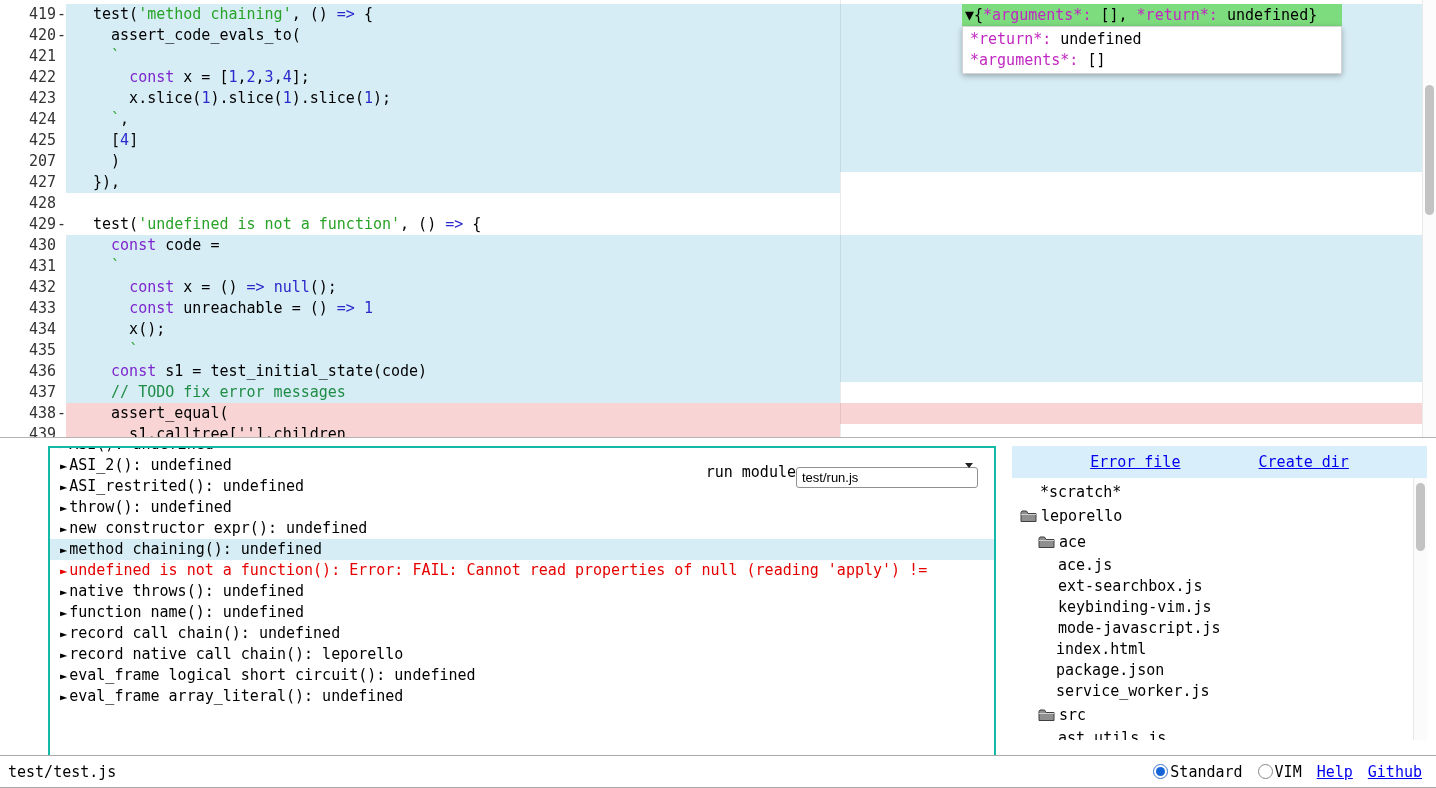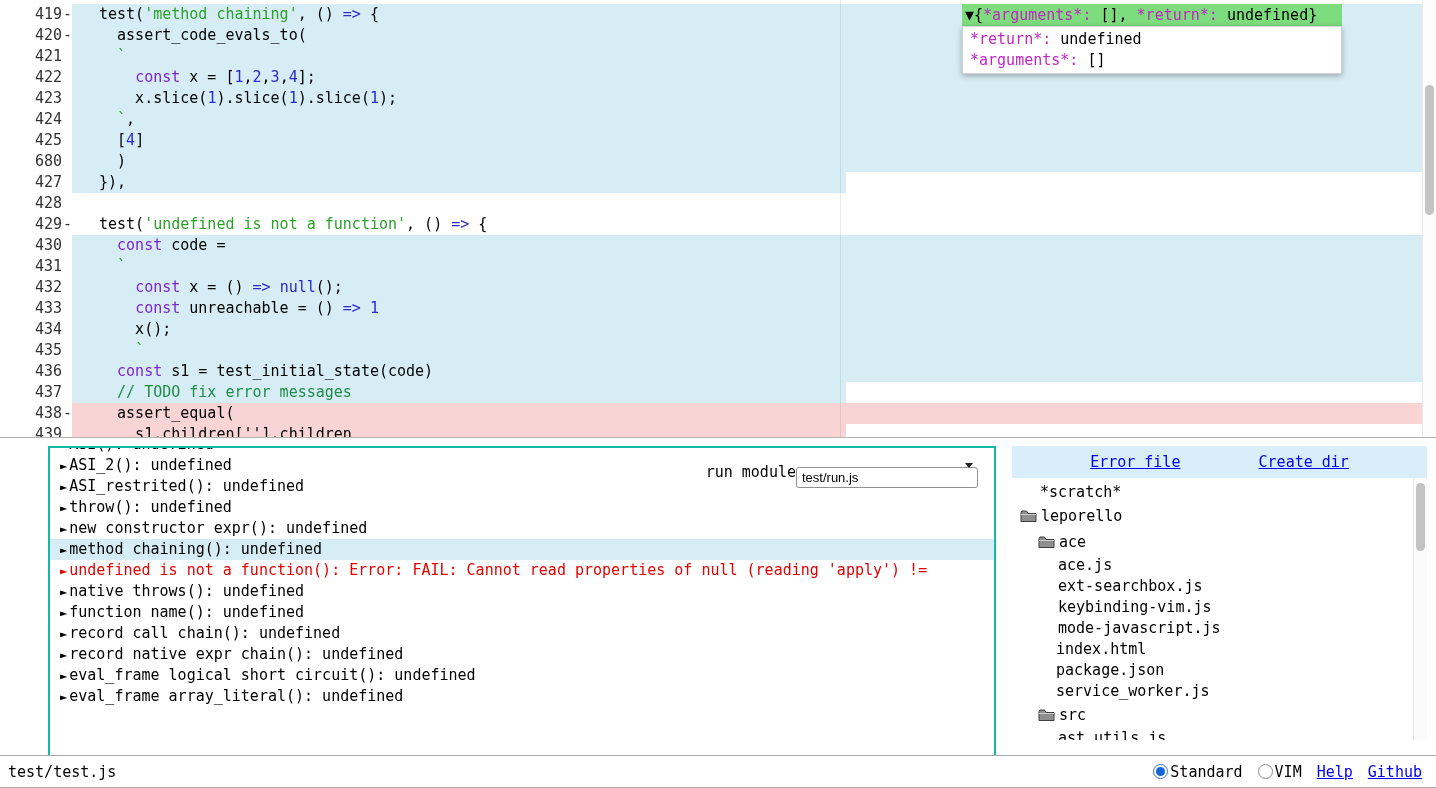--- a/index.html
+++ b/index.html
@@ -3,21 +3,21 @@
 <meta charset="utf-8">
 <style>
   *{margin:0;padding:0;box-sizing:border-box;}
   html,body{background:#fff;}
   .screen{position:relative;width:1436px;height:788px;background:#fff;overflow:hidden;
           font-family:"DejaVu Sans Mono","Liberation Mono",monospace;font-size:15px;color:#000;}
 
   
   .editor{position:absolute;top:0;left:0;width:1436px;height:438px;border-bottom:1px solid #b3b3b3;
           overflow:hidden;background:#fff;}
-  .ed-lines{position:absolute;top:4px;left:6px;width:1422px;}
+  .ed-lines{position:absolute;top:4px;left:0;width:1422px;}
   .ed-row{display:flex;height:21px;line-height:21px;white-space:pre;}
   .gutter{width:66px;flex:none;color:#333;position:relative;}
   .gutter .num{display:block;width:56px;text-align:right;}
   .gutter .fold{position:absolute;left:57px;top:0;color:#333;}
   .code{flex:1;padding-left:27px;}
   .hl-blue-full{background:var(--hl_blue,#d7edf6);}
   .hl-blue-left{background:linear-gradient(to right,var(--hl_blue,#d7edf6) 0 774px,transparent 774px);}
   .hl-pink-full{background:var(--hl_pink,#f8d4d4);}
   .hl-pink-left{background:linear-gradient(to right,var(--hl_pink,#f8d4d4) 0 774px,transparent 774px);}
   .tk-p{color:#000;}
@@ -82,34 +82,34 @@
 
   <div class="editor">
     <div class="ed-lines">
         <div class="ed-row"><div class="gutter"><span class="num">419</span><span class="fold">-</span></div><div class="code hl-blue-full"><span class="tk-p">test(</span><span class="tk-str">'method chaining'</span><span class="tk-p">, () </span><span class="tk-num">=&gt;</span><span class="tk-p"> {</span></div></div>
         <div class="ed-row"><div class="gutter"><span class="num">420</span><span class="fold">-</span></div><div class="code hl-blue-full"><span class="tk-p">  assert_code_evals_to(</span></div></div>
         <div class="ed-row"><div class="gutter"><span class="num">421</span></div><div class="code hl-blue-full"><span class="tk-p">  </span><span class="tk-str">`</span></div></div>
         <div class="ed-row"><div class="gutter"><span class="num">422</span></div><div class="code hl-blue-full"><span class="tk-p">    </span><span class="tk-kw">const</span><span class="tk-p"> x = [</span><span class="tk-num">1</span><span class="tk-p">,</span><span class="tk-num">2</span><span class="tk-p">,</span><span class="tk-num">3</span><span class="tk-p">,</span><span class="tk-num">4</span><span class="tk-p">];</span></div></div>
         <div class="ed-row"><div class="gutter"><span class="num">423</span></div><div class="code hl-blue-full"><span class="tk-p">    x.slice(</span><span class="tk-num">1</span><span class="tk-p">).slice(</span><span class="tk-num">1</span><span class="tk-p">).slice(</span><span class="tk-num">1</span><span class="tk-p">);</span></div></div>
         <div class="ed-row"><div class="gutter"><span class="num">424</span></div><div class="code hl-blue-full"><span class="tk-p">  </span><span class="tk-str">`</span><span class="tk-p">,</span></div></div>
         <div class="ed-row"><div class="gutter"><span class="num">425</span></div><div class="code hl-blue-full"><span class="tk-p">  [</span><span class="tk-num">4</span><span class="tk-p">]</span></div></div>
-        <div class="ed-row"><div class="gutter"><span class="num">680</span></div><div class="code hl-blue-full"><span class="tk-p">  )</span></div></div>
+        <div class="ed-row"><div class="gutter"><span class="num">207</span></div><div class="code hl-blue-full"><span class="tk-p">  )</span></div></div>
         <div class="ed-row"><div class="gutter"><span class="num">427</span></div><div class="code hl-blue-left"><span class="tk-p">}),</span></div></div>
         <div class="ed-row"><div class="gutter"><span class="num">428</span></div><div class="code"></div></div>
         <div class="ed-row"><div class="gutter"><span class="num">429</span><span class="fold">-</span></div><div class="code"><span class="tk-p">test(</span><span class="tk-str">'undefined is not a function'</span><span class="tk-p">, () </span><span class="tk-num">=&gt;</span><span class="tk-p"> {</span></div></div>
         <div class="ed-row"><div class="gutter"><span class="num">430</span></div><div class="code hl-blue-full"><span class="tk-p">  </span><span class="tk-kw">const</span><span class="tk-p"> code =</span></div></div>
         <div class="ed-row"><div class="gutter"><span class="num">431</span></div><div class="code hl-blue-full"><span class="tk-p">  </span><span class="tk-str">`</span></div></div>
         <div class="ed-row"><div class="gutter"><span class="num">432</span></div><div class="code hl-blue-full"><span class="tk-p">    </span><span class="tk-kw">const</span><span class="tk-p"> x = () </span><span class="tk-num">=&gt;</span><span class="tk-p"> </span><span class="tk-num">null</span><span class="tk-p">();</span></div></div>
         <div class="ed-row"><div class="gutter"><span class="num">433</span></div><div class="code hl-blue-full"><span class="tk-p">    </span><span class="tk-kw">const</span><span class="tk-p"> unreachable = () </span><span class="tk-num">=&gt;</span><span class="tk-p"> </span><span class="tk-num">1</span></div></div>
         <div class="ed-row"><div class="gutter"><span class="num">434</span></div><div class="code hl-blue-full"><span class="tk-p">    x();</span></div></div>
         <div class="ed-row"><div class="gutter"><span class="num">435</span></div><div class="code hl-blue-full"><span class="tk-p">    </span><span class="tk-str">`</span></div></div>
         <div class="ed-row"><div class="gutter"><span class="num">436</span></div><div class="code hl-blue-full"><span class="tk-p">  </span><span class="tk-kw">const</span><span class="tk-p"> s1 = test_initial_state(code)</span></div></div>
         <div class="ed-row"><div class="gutter"><span class="num">437</span></div><div class="code hl-blue-left"><span class="tk-p">  </span><span class="tk-cmt">// TODO fix error messages</span></div></div>
         <div class="ed-row"><div class="gutter"><span class="num">438</span><span class="fold">-</span></div><div class="code hl-pink-full"><span class="tk-p">  assert_equal(</span></div></div>
-        <div class="ed-row"><div class="gutter"><span class="num">439</span></div><div class="code hl-pink-left"><span class="tk-p">    s1.children[''].children</span></div></div>
+        <div class="ed-row"><div class="gutter"><span class="num">439</span></div><div class="code hl-pink-left"><span class="tk-p">    s1.calltree[''].children</span></div></div>
       </div>
     <div class="print-margin"></div>
     <div class="ed-scroll">
       <div class="thumb"></div>
     </div>
     <div class="tooltip">
       <div class="tt-header"><span class="tk-icon">▼</span><span class="tk-p">{</span><span class="tk-m">*arguments*:</span><span class="tk-p"> [], </span><span class="tk-m">*return*:</span><span class="tk-p"> undefined}</span></div>
       <div class="tt-body">
           <div class="tt-row"><span class="tk-m">*return*:</span><span class="tk-p"> undefined</span></div>
           <div class="tt-row"><span class="tk-m">*arguments*:</span><span class="tk-p"> []</span></div>
@@ -122,21 +122,21 @@
         <div class="ritem clipped"><span class="tri">►</span><span>ASI(): undefined</span></div>
         <div class="ritem"><span class="tri">►</span><span>ASI_2(): undefined</span></div>
         <div class="ritem"><span class="tri">►</span><span>ASI_restrited(): undefined</span></div>
         <div class="ritem"><span class="tri">►</span><span>throw(): undefined</span></div>
         <div class="ritem"><span class="tri">►</span><span>new constructor expr(): undefined</span></div>
         <div class="ritem sel"><span class="tri">►</span><span>method chaining(): undefined</span></div>
         <div class="ritem err"><span class="tri">►</span><span>undefined is not a function(): Error: FAIL: Cannot read properties of null (reading 'apply') != </span></div>
         <div class="ritem"><span class="tri">►</span><span>native throws(): undefined</span></div>
         <div class="ritem"><span class="tri">►</span><span>function name(): undefined</span></div>
         <div class="ritem"><span class="tri">►</span><span>record call chain(): undefined</span></div>
-        <div class="ritem"><span class="tri">►</span><span>record native expr chain(): undefined</span></div>
+        <div class="ritem"><span class="tri">►</span><span>record native call chain(): leporello</span></div>
         <div class="ritem"><span class="tri">►</span><span>eval_frame logical short circuit(): undefined</span></div>
         <div class="ritem"><span class="tri">►</span><span>eval_frame array_literal(): undefined</span></div>
       </div>
     <div class="run-module">
       <span class="rm-label">run module</span>
       <span class="select-wrap">
         <select><option>test/run.js</option></select>
         <span class="chev"></span>
       </span>
     </div>

